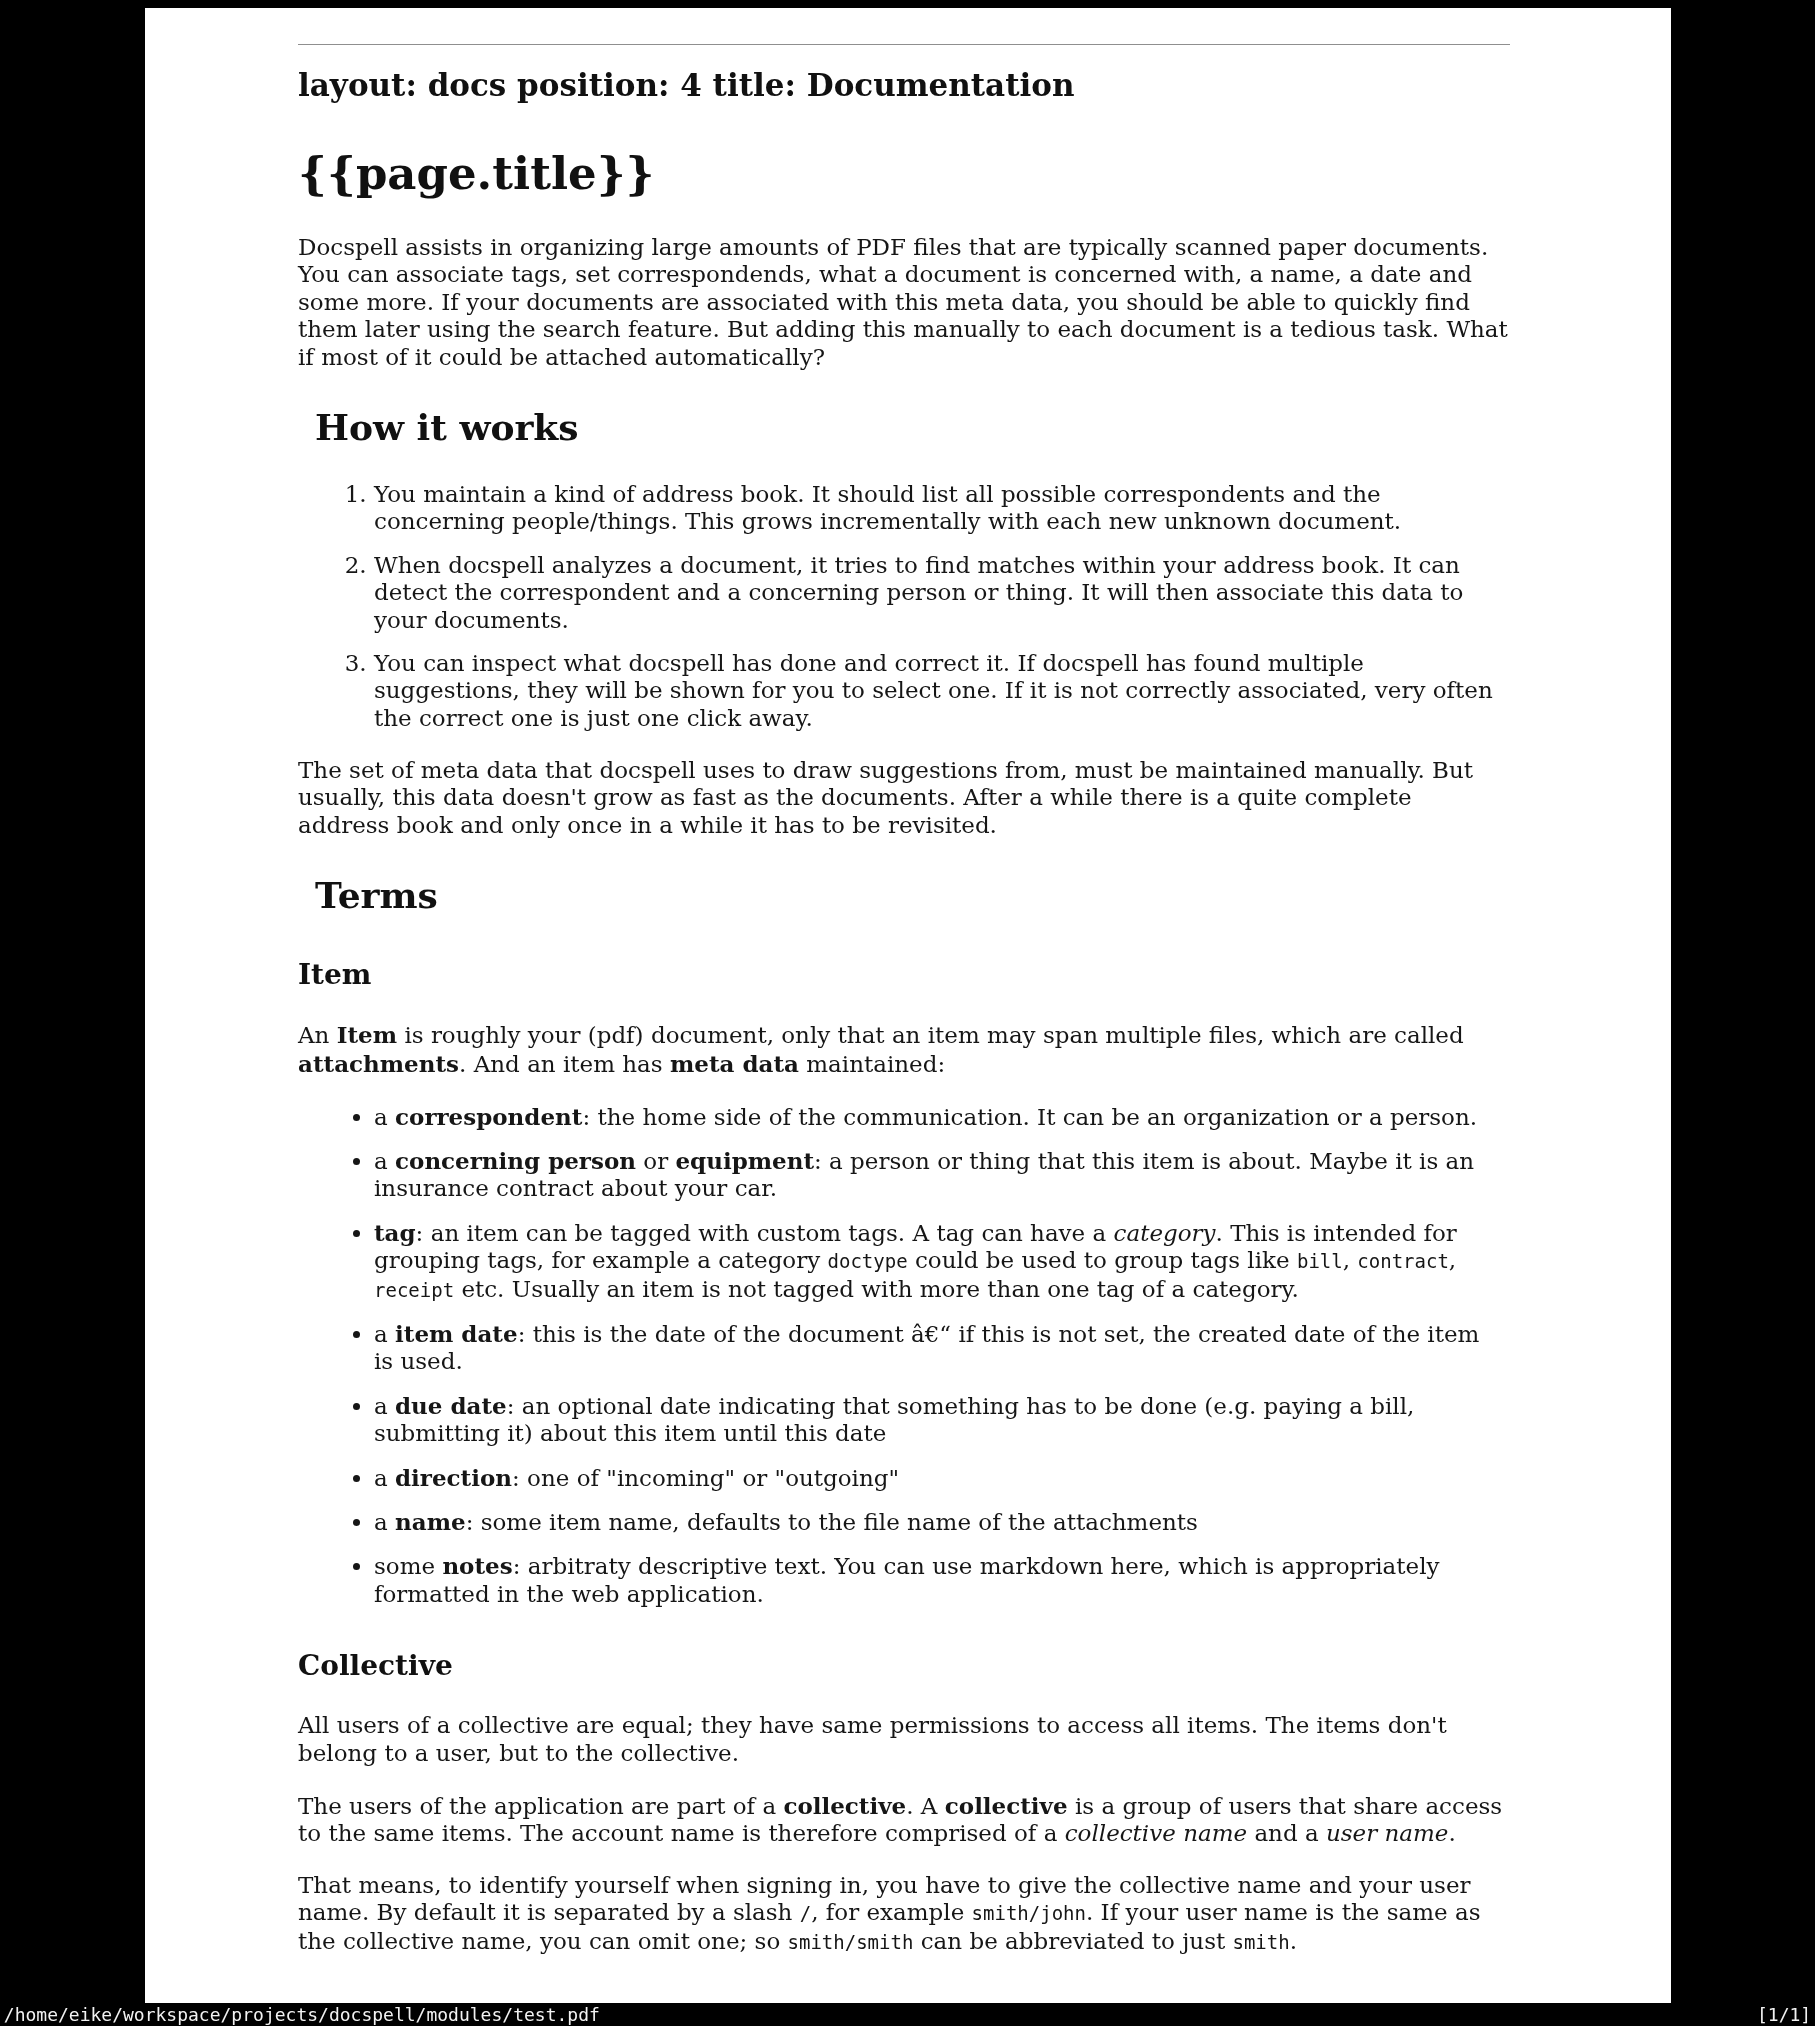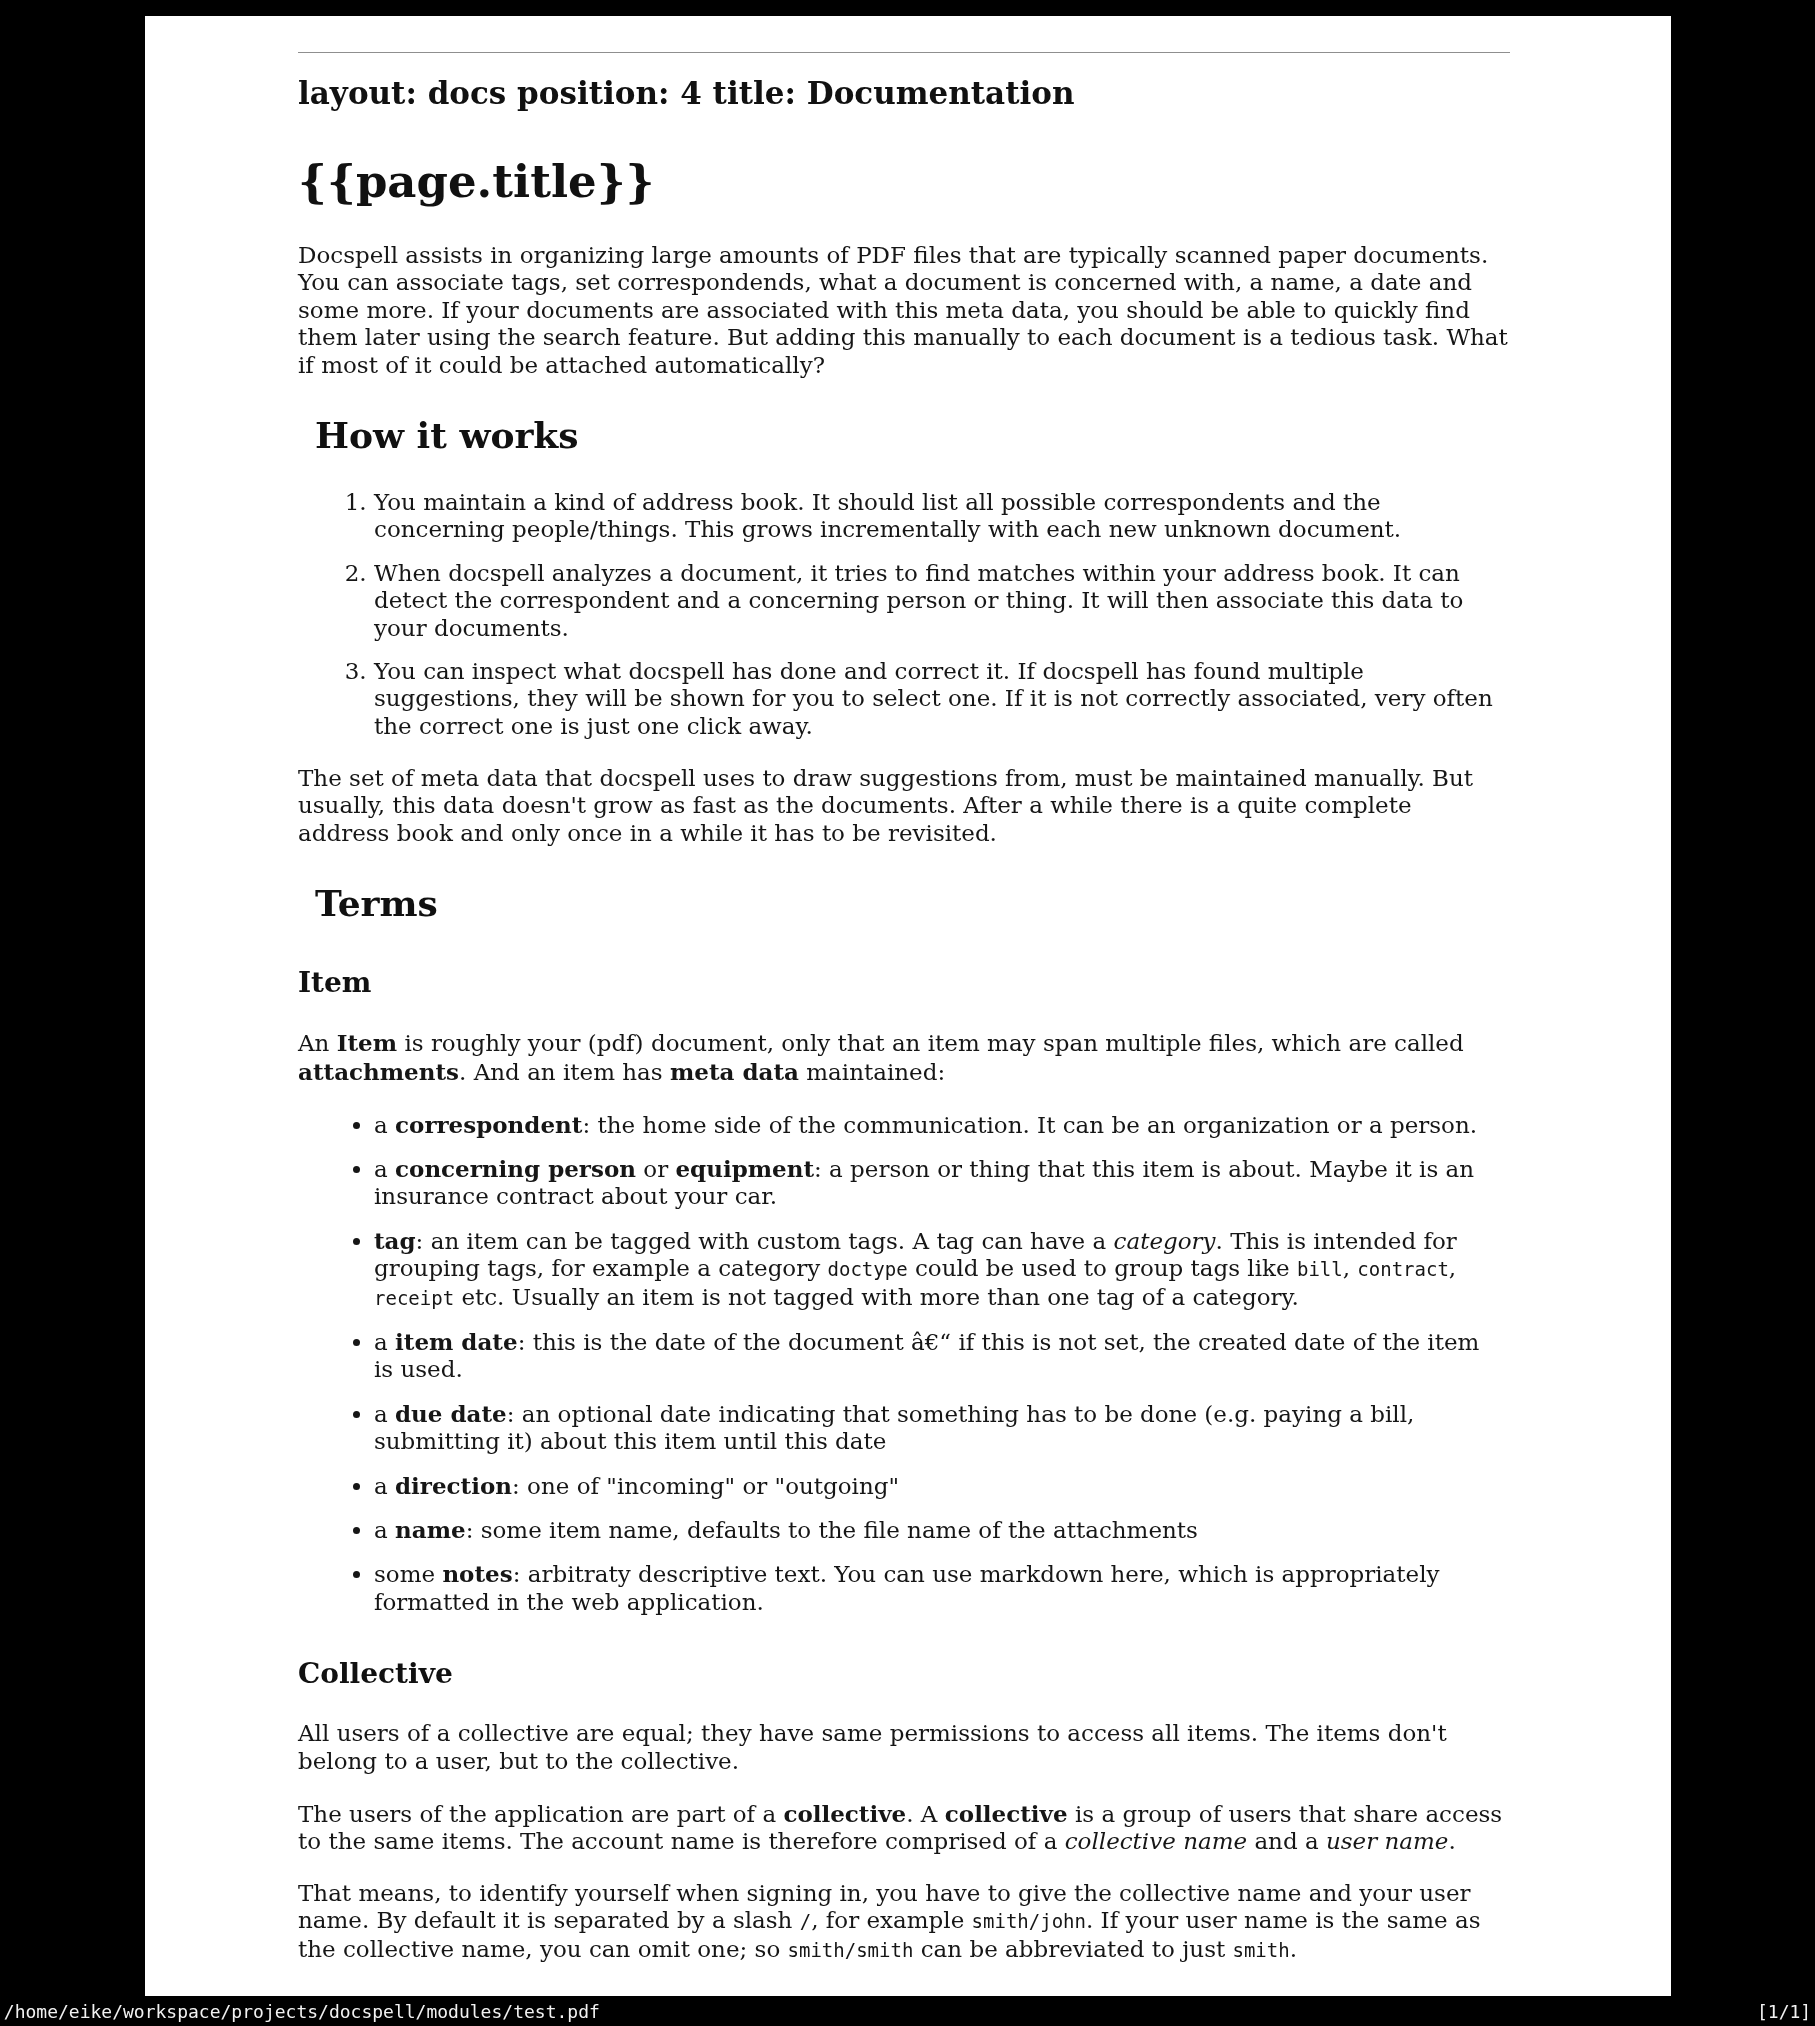--- a/index.html
+++ b/index.html
@@ -5,21 +5,21 @@
   html, body { margin: 0; padding: 0; }
   body {
     width: 1815px; height: 2026px;
     background: #000000;
     position: relative;
     overflow: hidden;
     font-family: "DejaVu Serif", serif;
   }
   .paper {
     position: absolute;
-    left: 145px; top: 16px;
+    left: 145px; top: 8px;
     width: 1526px; height: 2000px;
     background: #ffffff;
     overflow: hidden;
   }
   .content {
     margin: 0 161px 0 153px;
     color: #161616;
     font-size: 23px;
     line-height: 27.4px;
   }
@@ -46,21 +46,21 @@
   .content b { font-weight: bold; }
   .content i { font-style: italic; }
   .content code {
     font-family: "DejaVu Sans Mono", monospace;
     font-size: 19px;
     background: none;
   }
   .statusbar {
     position: absolute;
     left: 0; bottom: 0;
-    width: 100%; height: 30px;
+    width: 100%; height: 23px;
     background: #000000;
     color: #f2f2f2;
     font-family: "DejaVu Sans Mono", monospace;
     font-size: 18px;
     display: flex;
     justify-content: space-between;
     align-items: center;
     padding: 0 3.8px;
     box-sizing: border-box;
   }

